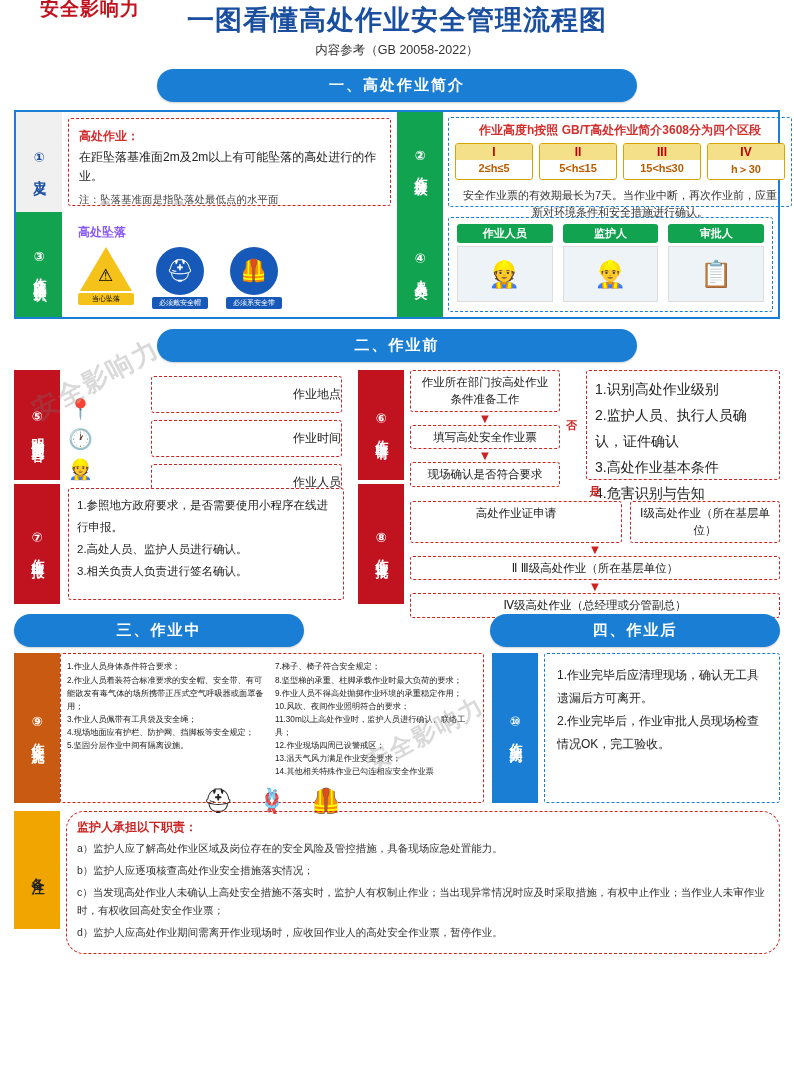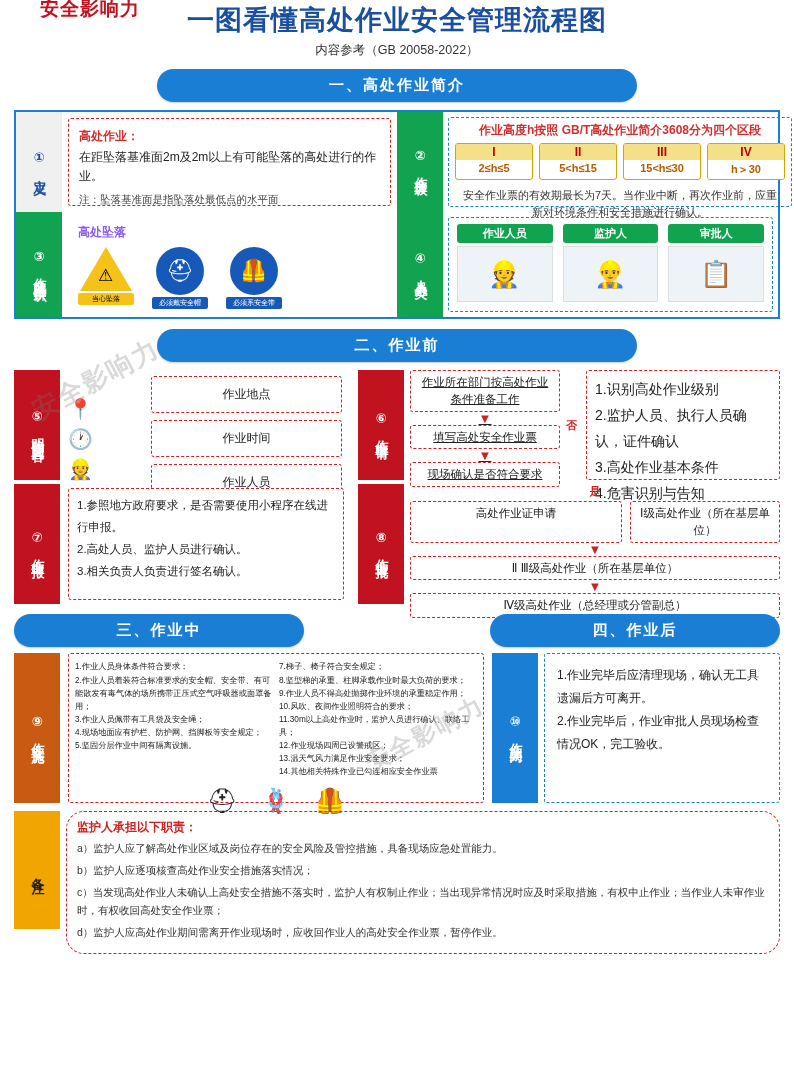--- a/index.html
+++ b/index.html
@@ -88,21 +88,21 @@
   .sec2row { display:flex; gap:8px; }
   .redcol { background:#c1121f; }
   .s2left { width:336px; flex:0 0 336px; }
   .s2right { flex:1; }
   .whitebox { background:#fff; border:1.5px dashed #cc2222; border-radius:3px; }
 
   .contentlist { font-size:11.5px; line-height:1.9; padding:6px 8px; }
   .pin-rows { display:flex; align-items:center; gap:10px; padding:6px 8px; }
   .pin-icons { display:flex; flex-direction:column; gap:6px; font-size:20px; }
   .pin-labels { display:flex; flex-direction:column; gap:7px; flex:1; }
-  .pin-labels div { border:1.3px dashed #cc2222; border-radius:3px; text-align:center; font-size:12px; padding:9px 0;margin-left:48px; }
+  .pin-labels div { border:1.3px dashed #cc2222; border-radius:3px; text-align:right; font-size:12px; padding:9px 0;margin-left:48px; }
 
   .flowbox { border:1.3px dashed #cc2222; border-radius:3px; text-align:center; font-size:11.5px;
     padding:3px 6px; line-height:1.45; background:#fff; }
   .arrow-v { text-align:center; color:#cc2222; font-size:13px; line-height:1; }
   .sidelabel { color:#cc2222; font-size:11px; font-weight:bold; }
 
   .rightlist { border:1.5px dashed #cc2222; border-radius:3px; font-size:14px; line-height:1.85; padding:6px 8px; }
 
   
   .two-banners { display:flex; gap:62px; justify-content:space-between; margin:10px 0 6px; }
@@ -287,21 +287,21 @@
       </div>
     </div>
 
     <div class="s2right">
       <div class="row" style="height:110px;">
         <div class="labelcell redcol">
           <span class="num">⑥</span>
           <span class="vtext">作业申请</span>
         </div>
         <div style="flex:1;display:flex;gap:6px;padding-left:6px;">
-          <div style="width:150px;text-decoration:underline;">
+          <div style="width:150px;">
             <div class="flowbox">作业所在部门按高处作业条件准备工作</div>
             <div class="arrow-v">▼</div>
             <div class="flowbox">填写高处安全作业票</div>
             <div class="arrow-v">▼</div>
             <div class="flowbox">现场确认是否符合要求</div>
           </div>
           <div style="width:14px;display:flex;align-items:center;">
             <span class="sidelabel">否</span>
           </div>
           <div class="rightlist" style="flex:1;">
@@ -337,21 +337,21 @@
     <div class="banner">三、作业中</div>
     <div class="banner">四、作业后</div>
   </div>
 
   <div class="sec3">
     <div class="s3left row" style="height:150px;">
       <div class="labelcell orangecol">
         <span class="num">⑨</span>
         <span class="vtext">作业实施</span>
       </div>
-      <div class="whitebox" style="flex:1;margin-left:8px;">
+      <div class="whitebox" style="flex:1;margin-left:0;">
         <div class="impl-list">
           <div style="flex:1;">
             <div>1.作业人员身体条件符合要求；</div>
             <div>2.作业人员着装符合标准要求的安全帽、安全带、有可能散发有毒气体的场所携带正压式空气呼吸器或面罩备用；</div>
             <div>3.作业人员佩带有工具袋及安全绳；</div>
             <div>4.现场地面应有护栏、防护网、挡脚板等安全规定；</div>
             <div>5.坚固分层作业中间有隔离设施。</div>
           </div>
           <div style="flex:1;">
             <div>7.梯子、椅子符合安全规定；</div>

